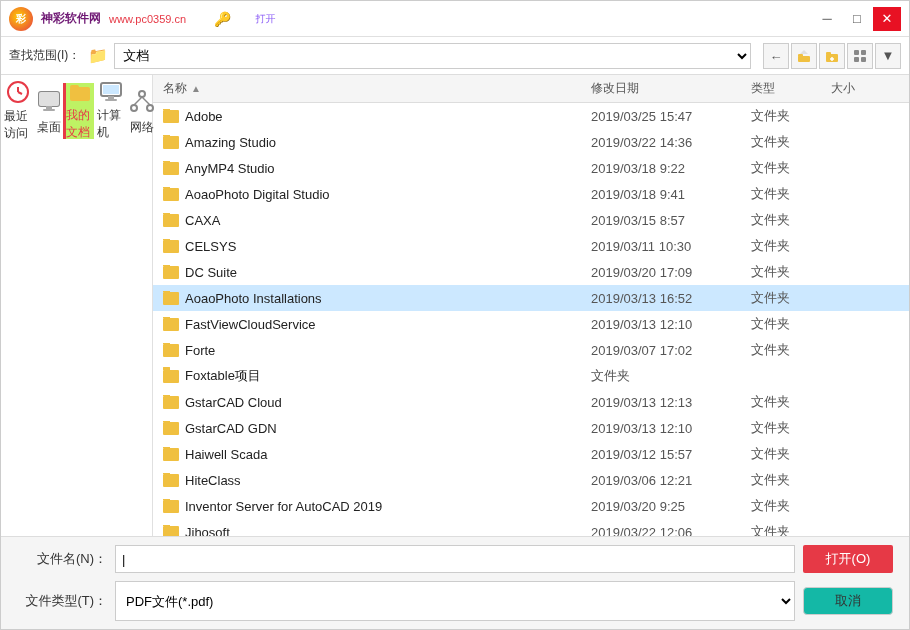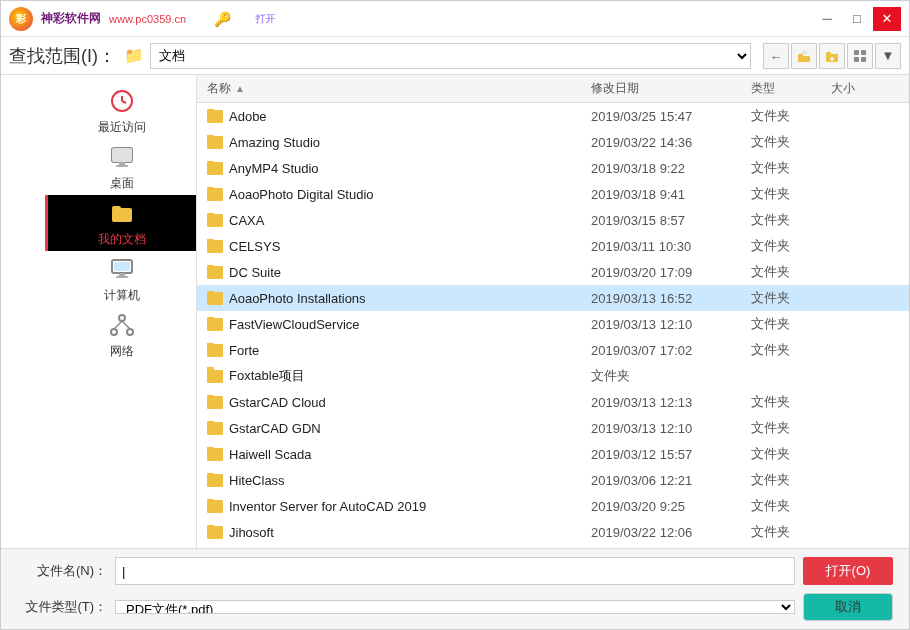--- a/index.html
+++ b/index.html
@@ -49,21 +49,21 @@
       height: 38px;
       background: #fff;
       border-bottom: 1px solid #ddd;
       display: flex;
       align-items: center;
       padding: 0 8px;
       gap: 8px;
     }
     .toolbar-label {
       color: #333;
-      font-size: 18px;
+      font-size: 12px;
       white-space: nowrap;
     }
     .toolbar-path {
       display: flex;
       align-items: center;
       flex: 1;
       gap: 4px;
     }
     .toolbar-path select {
       flex: 1;
@@ -95,39 +95,38 @@
       display: flex;
       overflow: hidden;
     }
 
     
     .sidebar {
       width: 152px;
       background: #fff;
       border-right: 1px solid #e0e0e0;
       display: flex;
-      flex-direction: column;
+      flex-direction: row;
       padding-top: 8px;
-      margin-left: 44px;
     }
     .sidebar-item {
       height: 56px;
       display: flex;
       flex-direction: column;
       align-items: center;
       justify-content: center;
       gap: 4px;
       cursor: pointer;
       color: #333;
       font-size: 12px;
       border-left: 3px solid transparent;
     }
     .sidebar-item.active {
       border-left: 3px solid #e63946;
-      background: #000000;
+      background: #bef264;
       color: #e63946;
     }
     .sidebar-icon {
       width: 28px; height: 28px;
       display: flex; align-items: center; justify-content: center;
     }
 
     
     .file-area {
       flex: 1;
@@ -224,21 +223,21 @@
     .bottom-input {
       flex: 1;
       height: 28px;
       border: 1px solid #ccc;
       padding: 0 6px;
       font-size: 13px;
       background: white;
     }
     .bottom-select {
       flex: 1;
-      height: 14px;
+      height: 40px;
       border: 1px solid #ccc;
       padding: 0 6px;
       font-size: 13px;
       background: white;
     }
     .btn-open {
       width: 90px; height: 28px;
       background: #e63946;
       color: white;
       border: none;

